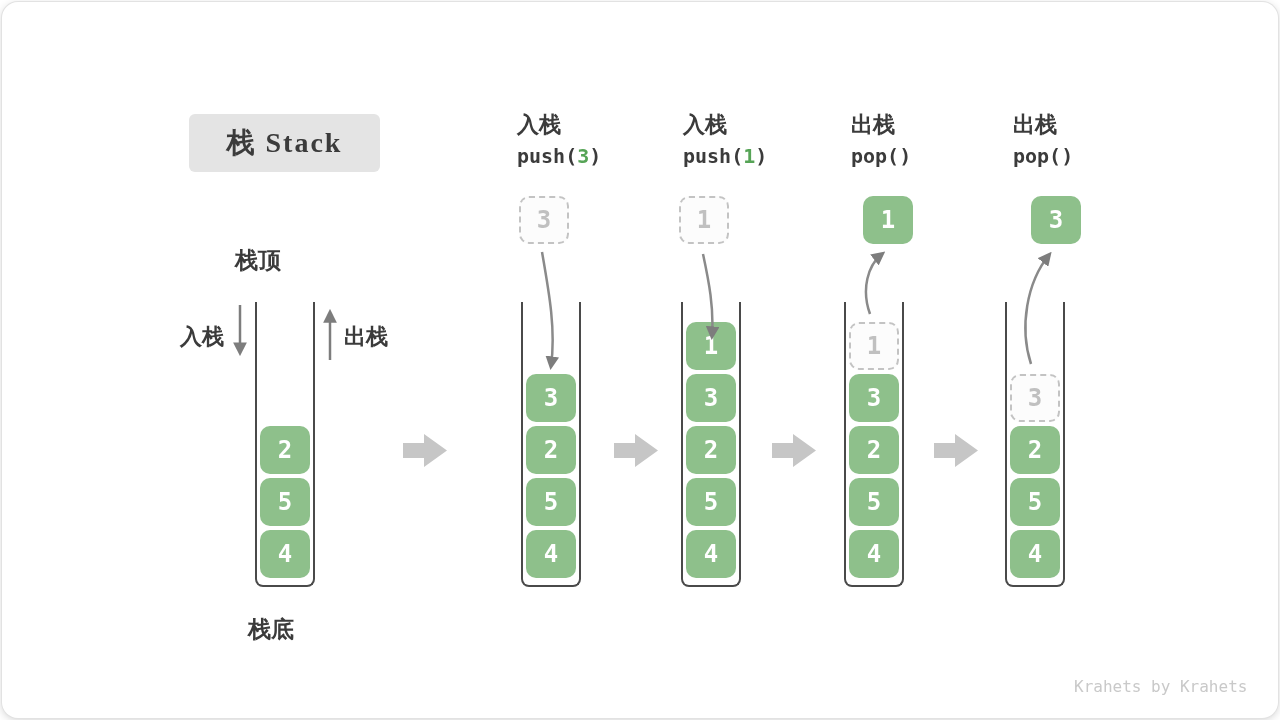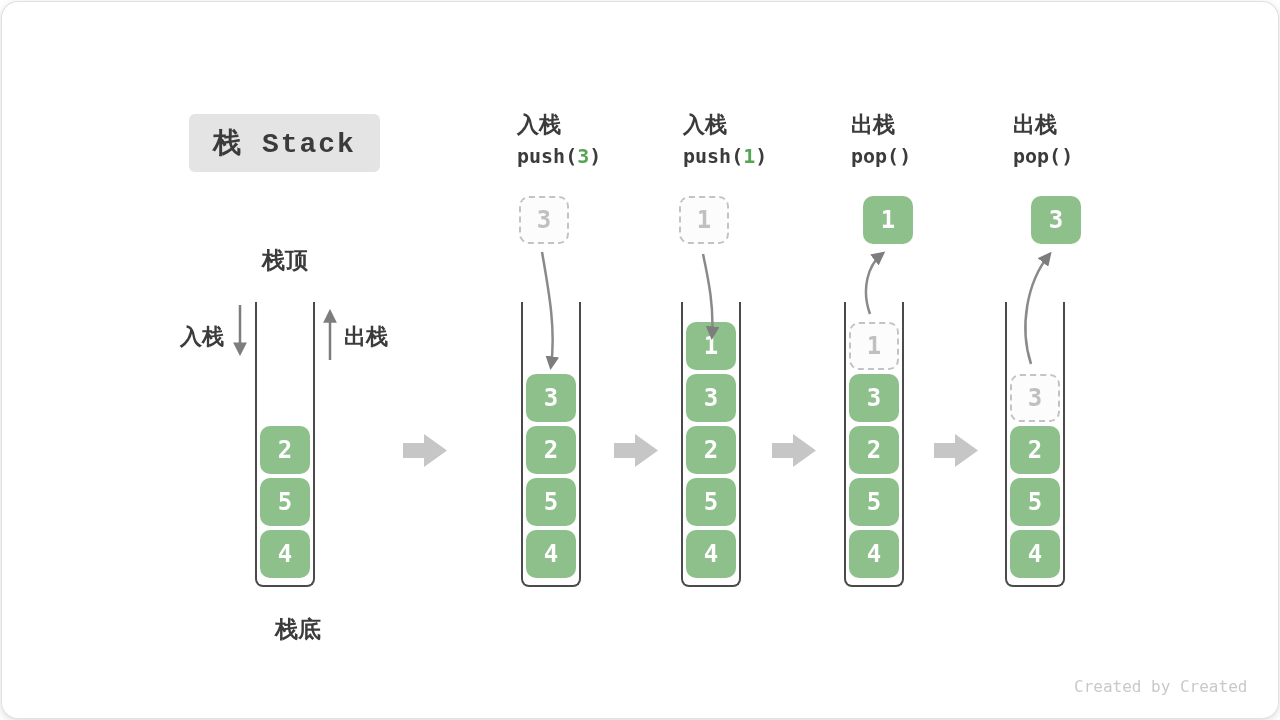--- a/index.html
+++ b/index.html
@@ -8,25 +8,25 @@
     background:#ffffff;border-radius:16px;
     box-shadow:0 0 0 1px #e2e2e2, 0 2px 8px rgba(0,0,0,.18);
     overflow:hidden;
     font-family:"DejaVu Sans","Liberation Sans",sans-serif;
     color:#3b3b3b;
   }
   .title-box{
     position:absolute;left:187px;top:112px;width:191px;height:58px;
     background:#e4e4e4;border-radius:6px;
     display:flex;align-items:center;justify-content:center;
-    font-family:Liberation Mono, monospace;
+    font-family:Liberation Serif, serif;
     font-size:28px;font-weight:bold;letter-spacing:2px;color:#3b3b3b;
   }
   .cjk-label{position:absolute;font-size:23px;font-weight:bold;color:#3b3b3b;}
-  .center100{width:100px;text-align:center;}
+  .center100{width:100px;}
   .op-label{position:absolute;font-size:22px;font-weight:bold;color:#3b3b3b;}
   .code-label{
     position:absolute;font-size:20px;color:#3b3b3b;
     font-family:"DejaVu Sans Mono","Liberation Mono",monospace;font-weight:bold;
   }
   .code-label .arg{color:#56a456;font-weight:bold;}
   .stack{
     position:absolute;top:300px;width:60px;height:285px;box-sizing:border-box;
     border:2px solid #4a4a4a;border-top:none;border-radius:0 0 8px 8px;
     background:#ffffff;
@@ -133,14 +133,14 @@
     <path d="M701,252 C707,280 712,306 710,334" stroke="#8a8a8a" stroke-width="2.5" fill="none" marker-end="url(#ah)"></path>
     <path d="M868,312 C859,287 866,263 880,252" stroke="#8a8a8a" stroke-width="2.5" fill="none" marker-end="url(#ah)"></path>
     <path d="M1029,362 C1017,325 1025,280 1047,253" stroke="#8a8a8a" stroke-width="2.5" fill="none" marker-end="url(#ah)"></path>
 
     <path d="M401,441 h21 v-9 l23,16.5 l-23,16.5 v-9 h-21 z" fill="#c6c6c6"></path>
     <path d="M612,441 h21 v-9 l23,16.5 l-23,16.5 v-9 h-21 z" fill="#c6c6c6"></path>
     <path d="M770,441 h21 v-9 l23,16.5 l-23,16.5 v-9 h-21 z" fill="#c6c6c6"></path>
     <path d="M932,441 h21 v-9 l23,16.5 l-23,16.5 v-9 h-21 z" fill="#c6c6c6"></path>
   </svg>
 
-  <div class="watermark">Created by Created</div>
+  <div class="watermark">Krahets by Krahets</div>
 </div>
 
 </body></html>

